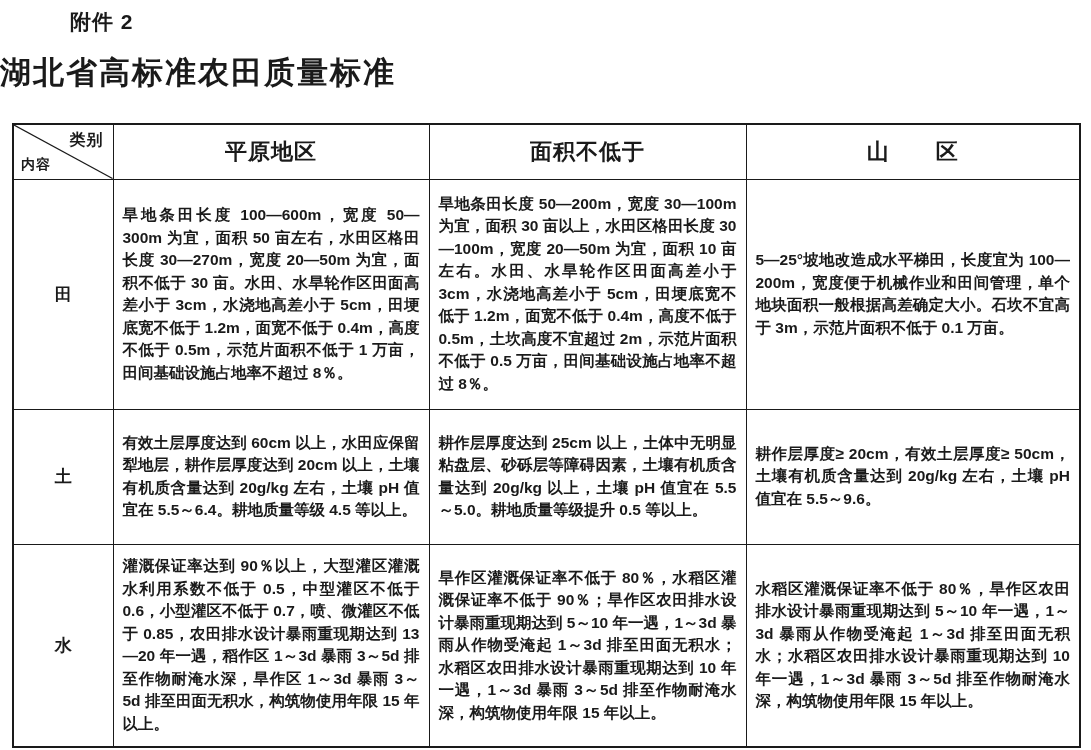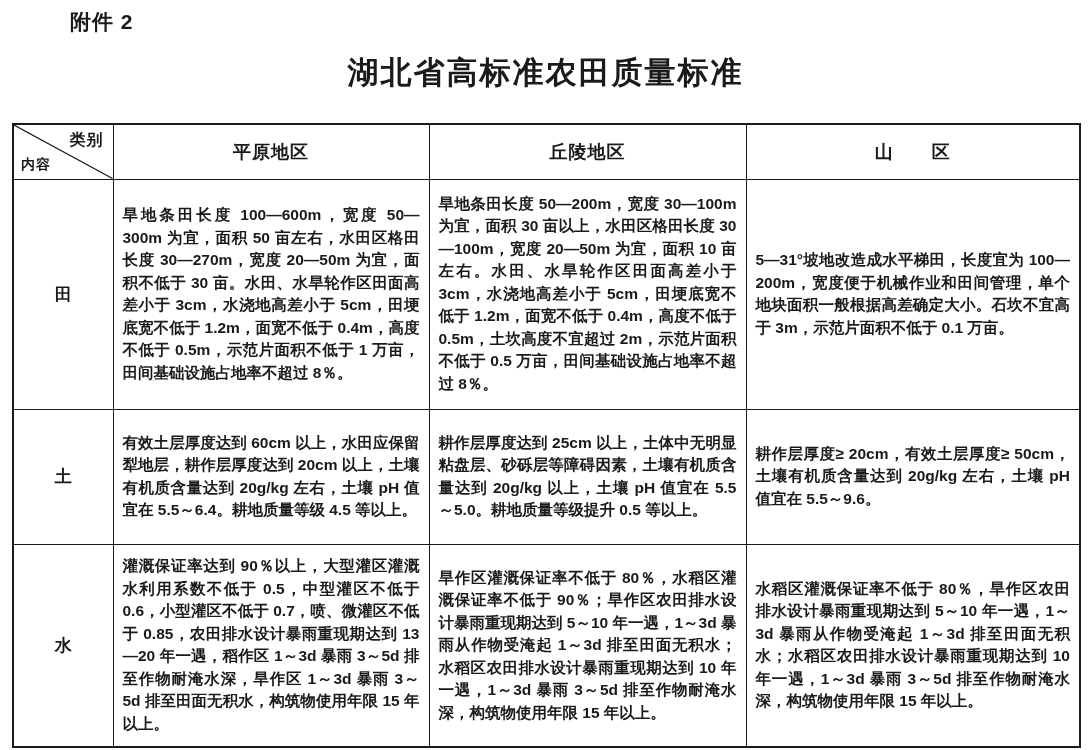--- a/index.html
+++ b/index.html
@@ -26,21 +26,20 @@
     font-weight: bold;
     letter-spacing: 1px;
     padding-left: 40px;
   }
   .doc-title {
     position: absolute;
     left: 0;
     top: 52px;
     width: 100%;
     margin: 0;
-    text-align: center;
     font-family: "Liberation Serif", "DejaVu Serif", serif;
     font-size: 31px;
     font-weight: bold;
     letter-spacing: 2px;
   }
   table.std-table {
     position: absolute;
     left: 12px;
     top: 123px;
     width: 1067px;
@@ -54,21 +53,21 @@
     color: #1a1a1a;
   }
   .std-table col.c-label  { width: 100px; }
   .std-table col.c-plain  { width: 316px; }
   .std-table col.c-hill   { width: 317px; }
   .std-table col.c-mount  { width: 334px; }
   .header-row { height: 55px; }
   .header-cell {
     text-align: center;
     vertical-align: middle;
-    font-size: 18px;
+    font-size: 22px;
     letter-spacing: 1px;
   }
   .corner-cell {
     position: relative;
     padding: 8px;
     overflow: hidden;
   }
   .corner-cell svg.diag {
     position: absolute;
     left: 0; top: 0;
@@ -126,29 +125,29 @@
     <tbody>
       <tr class="header-row">
         <th class="corner-cell">
           <svg class="diag" viewBox="0 0 100 55" preserveAspectRatio="none">
             <line x1="0" y1="0" x2="100" y2="55" stroke="#1a1a1a" stroke-width="1.2" vector-effect="non-scaling-stroke"></line>
           </svg>
           <span class="corner-top">类别</span>
           <span class="corner-bottom">内容</span>
         </th>
         <th class="header-cell">平原地区</th>
-        <th class="header-cell">丘陵地区</th>
+        <th class="header-cell">面积不低于</th>
         <th class="header-cell">山　　区</th>
       </tr>
 
       <tr class="row-tian">
         <th class="row-label">田</th>
         <td class="body-cell">旱地条田长度 100—600m，宽度 50—300m 为宜，面积 50 亩左右，水田区格田长度 30—270m，宽度 20—50m 为宜，面积不低于 30 亩。水田、水旱轮作区田面高差小于 3cm，水浇地高差小于 5cm，田埂底宽不低于 1.2m，面宽不低于 0.4m，高度不低于 0.5m，示范片面积不低于 1 万亩，田间基础设施占地率不超过 8％。</td>
         <td class="body-cell">旱地条田长度 50—200m，宽度 30—100m 为宜，面积 30 亩以上，水田区格田长度 30—100m，宽度 20—50m 为宜，面积 10 亩左右。水田、水旱轮作区田面高差小于 3cm，水浇地高差小于 5cm，田埂底宽不低于 1.2m，面宽不低于 0.4m，高度不低于 0.5m，土坎高度不宜超过 2m，示范片面积不低于 0.5 万亩，田间基础设施占地率不超过 8％。</td>
-        <td class="body-cell">5—31°坡地改造成水平梯田，长度宜为 100—200m，宽度便于机械作业和田间管理，单个地块面积一般根据高差确定大小。石坎不宜高于 3m，示范片面积不低于 0.1 万亩。</td>
+        <td class="body-cell">5—25°坡地改造成水平梯田，长度宜为 100—200m，宽度便于机械作业和田间管理，单个地块面积一般根据高差确定大小。石坎不宜高于 3m，示范片面积不低于 0.1 万亩。</td>
       </tr>
 
       <tr class="row-tu">
         <th class="row-label">土</th>
         <td class="body-cell">有效土层厚度达到 60cm 以上，水田应保留犁地层，耕作层厚度达到 20cm 以上，土壤有机质含量达到 20g/kg 左右，土壤 pH 值宜在 5.5～6.4。耕地质量等级 4.5 等以上。</td>
         <td class="body-cell">耕作层厚度达到 25cm 以上，土体中无明显粘盘层、砂砾层等障碍因素，土壤有机质含量达到 20g/kg 以上，土壤 pH 值宜在 5.5～5.0。耕地质量等级提升 0.5 等以上。</td>
         <td class="body-cell">耕作层厚度≥ 20cm，有效土层厚度≥ 50cm，土壤有机质含量达到 20g/kg 左右，土壤 pH 值宜在 5.5～9.6。</td>
       </tr>
 
       <tr class="row-shui">

